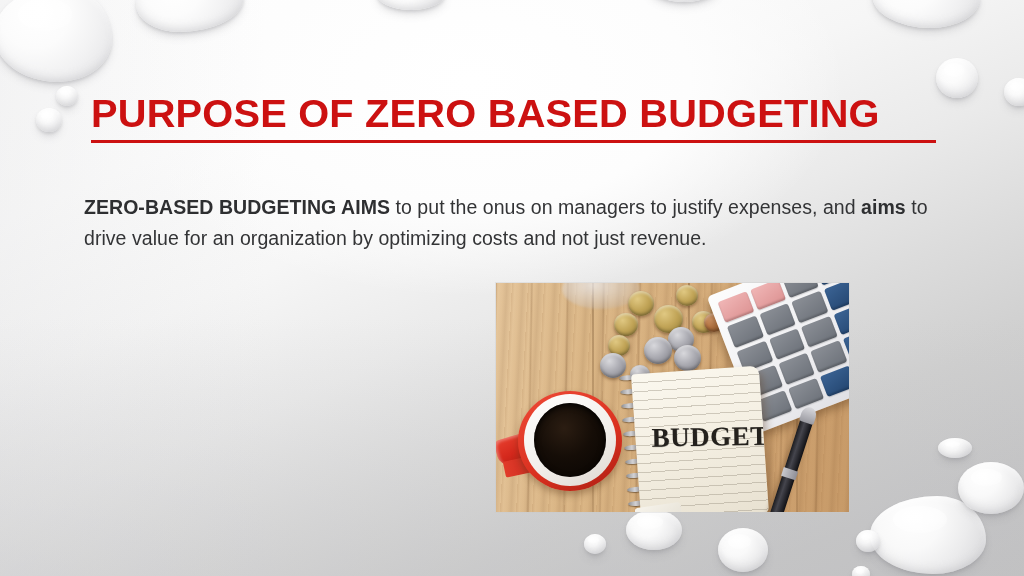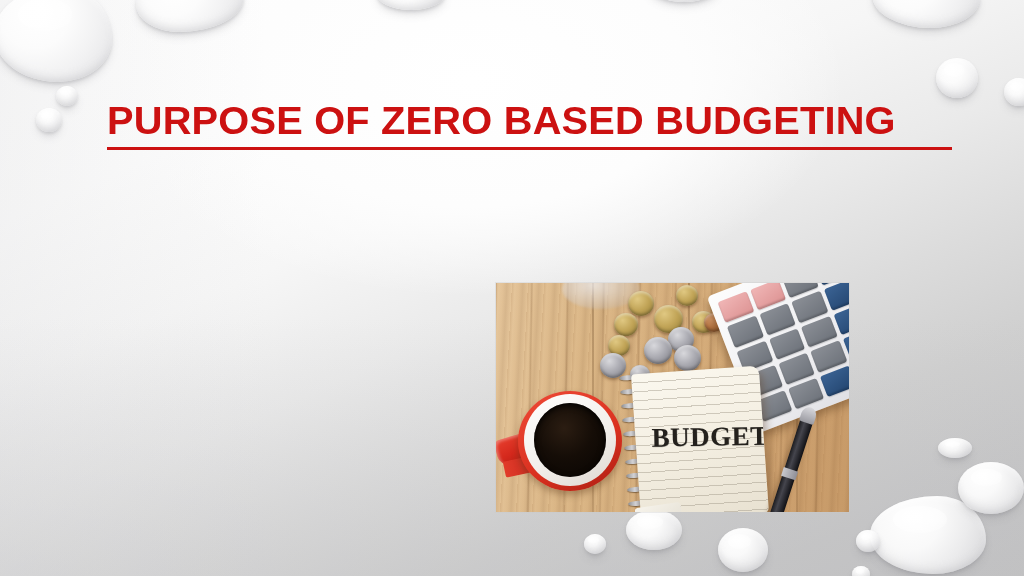--- a/index.html
+++ b/index.html
@@ -82,24 +82,23 @@
   #d-b-3      { left:584px; top:534px; width:22px;  height:20px; }
   #d-br-big   { left:870px; top:496px; width:116px; height:78px; }
   #d-br-mid   { left:958px; top:462px; width:66px;  height:52px; }
   #d-br-s1    { left:856px; top:530px; width:24px;  height:22px; }
   #d-br-s2    { left:852px; top:566px; width:18px;  height:16px; }
   #d-br-top   { left:938px; top:438px; width:34px;  height:20px; }
 
   
   .title-wrap {
     position:absolute;
-    left:91px; top:100px;
+    left:91px; top:93px;
     width:850px;
     z-index:6;
-    margin-left:16px;
   }
   .slide-title {
     font-size:39px;
     font-weight:bold;
     letter-spacing:0.2px;
     color:#CC1111;
     text-transform:uppercase;
     white-space:nowrap;
     line-height:1.08;
     transform:scaleX(1.02);
@@ -328,20 +327,21 @@
   <span class="drop" id="d-br-mid"></span>
   <span class="drop" id="d-br-s1"></span>
   <span class="drop" id="d-br-s2"></span>
   <span class="drop" id="d-br-top"></span>
 
   <div class="title-wrap">
     <div class="slide-title">PURPOSE OF ZERO BASED BUDGETING</div>
     <div class="title-rule"></div>
   </div>
 
+  <p class="body-text"><b>ZERO-BASED BUDGETING AIMS</b><span> to put the onus on managers to justify expenses, and </span><b>aims</b><span> to drive value for an organization by optimizing costs and not just revenue.</span></p>
 
   <div class="photo">
     <div class="wood"></div>
     <span class="wood-plank" style="left:96px"></span>
     <span class="wood-plank" style="left:192px"></span>
     <span class="wood-plank" style="left:300px"></span>
 
     <span class="keys"></span>
 
     <span class="coin gold" style="left:132px; top:8px;  width:26px; height:25px;"></span>

